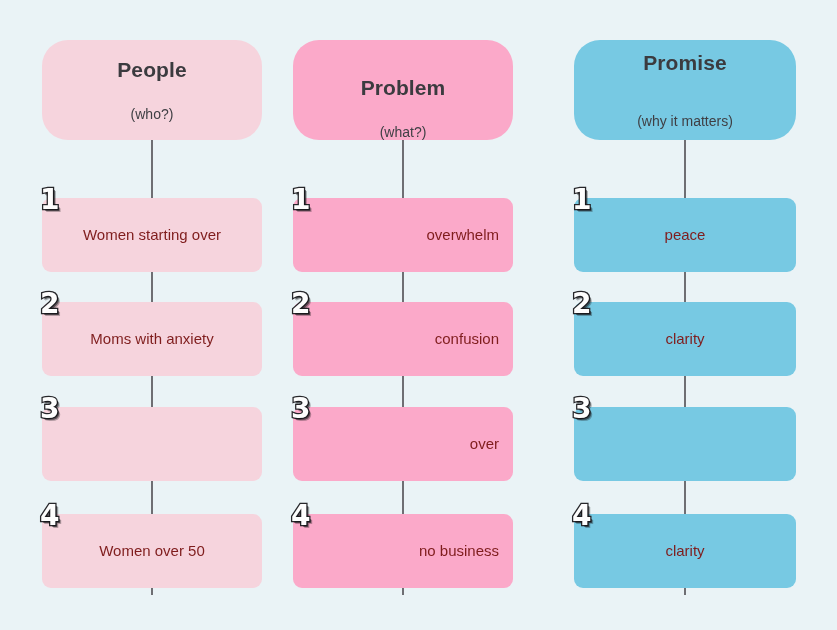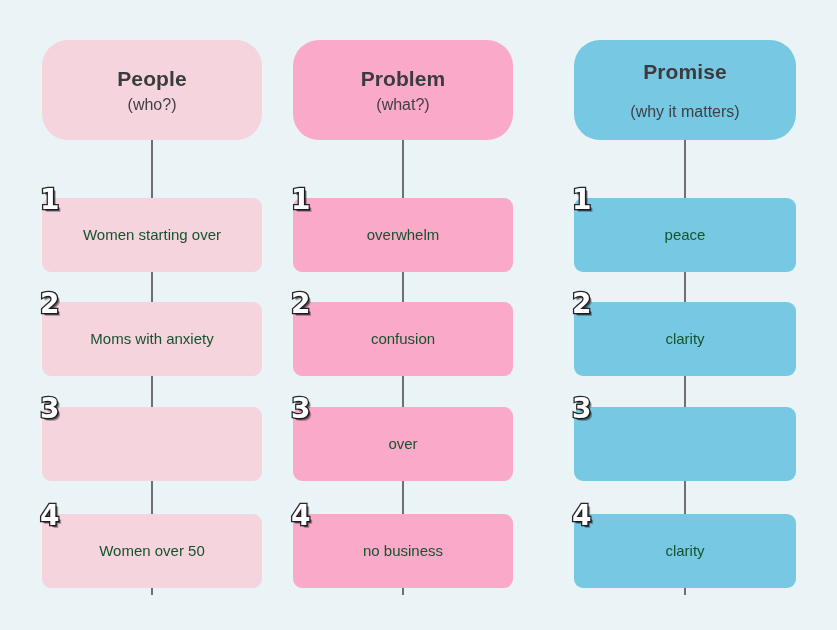--- a/index.html
+++ b/index.html
@@ -61,23 +61,23 @@
   .col-2 .header-card { width: 222px; }
 
   .header-title {
     font-size: 21px;
     font-weight: bold;
     color: #3b3b3f;
     letter-spacing: 0.1px;
     line-height: 1.1;
   }
   .header-sub {
-    font-size: 16px;
+    font-size: 14px;
     color: #3f3f44;
-    margin-top: 6px;
+    margin-top: 26px;
     line-height: 1.1;
   }
 
   
   .node {
     position: absolute;
     left: 2px;
     width: 220px;
     height: 74px;
     border-radius: 9px;
@@ -88,21 +88,21 @@
   }
   .col-2 .node { width: 222px; }
 
   .node-0 { top: 194px; }
   .node-1 { top: 298px; }
   .node-2 { top: 403px; }
   .node-3 { top: 510px; }
 
   .node-label {
     font-size: 15px;
-    color: #14532d;
+    color: #7f1d1d;
     text-align: center;
     padding: 0 14px;
     line-height: 1.15;
     white-space: nowrap;
   }
 
   
   .badge {
     position: absolute;
     left: -2px;
@@ -119,21 +119,21 @@
        3px 3px 0 rgba(20,20,24,0.30);
     font-family: "DejaVu Sans", sans-serif;
     pointer-events: none;
     user-select: none;
   }
 
   
   .pal-people .header-card,
   .pal-people .node   { background: #f6d4dd; }
   .pal-problem .header-card,
-  .pal-problem .node  { background: #fba9c9; }
+  .pal-problem .node  { background: #fba9c9; justify-content: flex-end; }
   .pal-promise .header-card,
   .pal-promise .node  { background: #77c9e3; gap: 14px; }
 </style>
 </head>
 <body>
 
 <div id="board">
 
   <div class="column col-0 pal-people">
     <div class="spine"></div>

